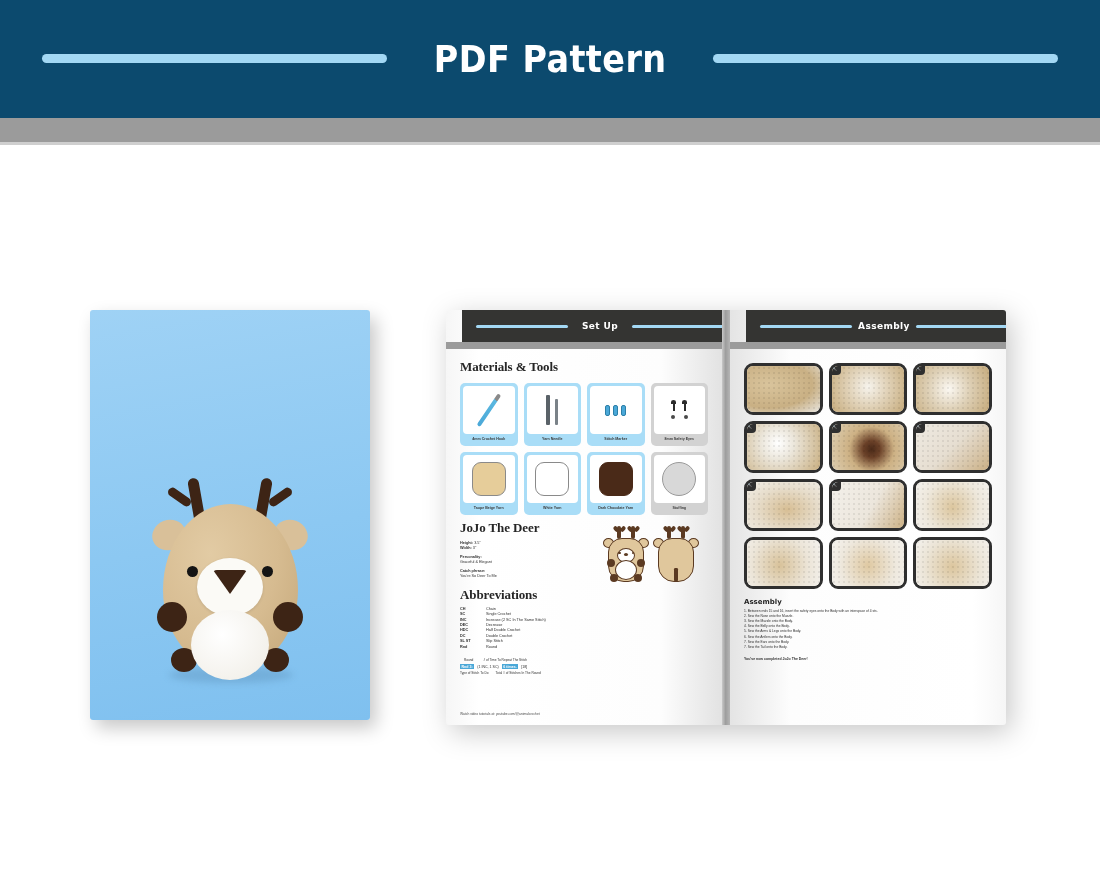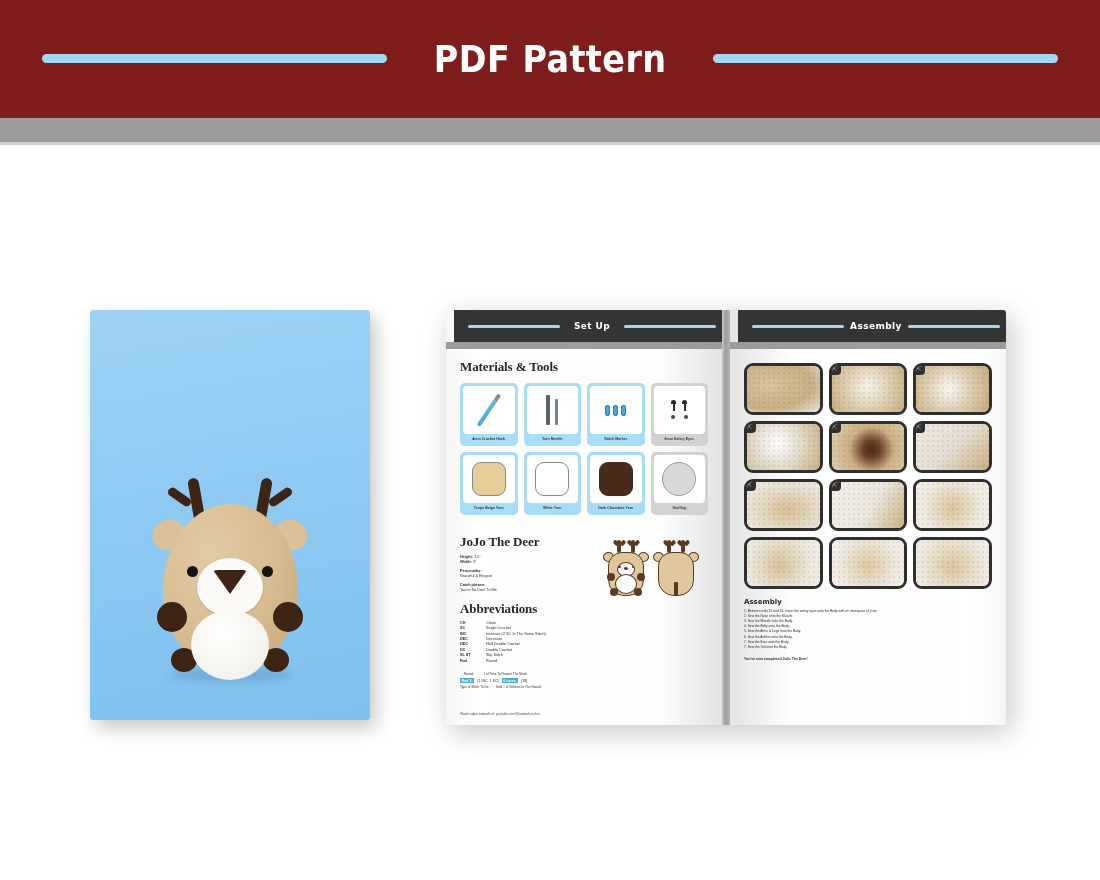--- a/index.html
+++ b/index.html
@@ -7,21 +7,21 @@
   body {
     font-family: "Liberation Sans", sans-serif;
     background: #ffffff;
     position: relative;
     overflow: hidden;
   }
 
   
   .top-header {
     position: absolute; left: 0; top: 0; width: 1100px; height: 118px;
-    background: #7f1d1d;
+    background: #0c4a6e;
     display: flex; align-items: center; justify-content: center;
   }
   .hdr-bar {
     height: 9px; border-radius: 5px; background: #a3d8f4;
     position: absolute; top: 54px;
   }
   .hdr-bar.left  { left: 42px; width: 345px; }
   .hdr-bar.right { right: 42px; width: 345px; }
   .hdr-title {
     color: #ffffff; font-size: 38px; font-weight: bold;
@@ -91,21 +91,21 @@
   .page { position: absolute; top: 0; width: 276px; height: 415px;
           background: #fbfbfb; overflow: hidden; }
   .page.left  { left: 0; border-radius: 3px 0 0 3px;
                 background: linear-gradient(to right, #f6f6f6 0%, #ffffff 12%, #fdfdfd 78%, #e2e2e2 100%); }
   .page.right { right: 0; border-radius: 0 3px 3px 0;
                 background: linear-gradient(to left, #f6f6f6 0%, #ffffff 12%, #fdfdfd 78%, #e4e4e4 100%); }
   .spine { position: absolute; left: 276px; top: 0; width: 8px; height: 415px;
            background: linear-gradient(to right, #c8c8c8, #9d9d9d 45%, #b5b5b5 100%); }
 
   
-  .pg-banner { position: absolute; left: 8px; top: 0; width: 100%; height: 32px;
+  .pg-banner { position: absolute; left: 16px; top: 0; width: 100%; height: 32px;
                background: #343432; display: flex; align-items: center; justify-content: center; }
   .pg-banner-title { color: #fff; font-size: 9px; font-weight: bold; letter-spacing: 0.4px;
                      font-family: "DejaVu Sans", sans-serif; }
   .pg-bar { position: absolute; top: 15px; height: 2.5px; border-radius: 2px; background: #a3d8f4; }
   .pg-bar.l { left: 14px; width: 92px; }
   .pg-bar.r { right: 14px; width: 92px; }
   .pg-strip { position: absolute; left: 0; top: 32px; width: 100%; height: 7px; background: #9b9b9b; }
 
   .pg-body { position: absolute; left: 0; top: 39px; width: 100%; height: 376px; padding: 10px 14px; }
 
@@ -137,21 +137,21 @@
   .marker { width: 5px; height: 11px; background: #4aa8d8; border-radius: 2px;
             border: 1px solid #2c7fa8; }
   .eyes-ico { display: flex; flex-direction: column; gap: 4px; align-items: center; }
   .eyes-row { display: flex; gap: 9px; }
   .eye-pin { width: 2px; height: 9px; background: #2b2b2b; position: relative; }
   .eye-pin::before { content:""; position:absolute; top:-2px; left:-1.5px; width:5px; height:4px;
                      background:#2b2b2b; border-radius:50% 50% 0 0; }
   .eye-dot { width: 4px; height: 4px; background: #4a4a4a; border-radius: 50%; }
 
   
-  .info-wrap { display: flex; margin-top: 19px; gap: 6px; }
+  .info-wrap { display: flex; margin-top: 5px; gap: 6px; }
   .info-left { width: 52%; }
   .info-right { flex: 1; display: flex; gap: 4px; align-items: flex-start; justify-content: center;
                 padding-top: 4px; }
   .spec { margin-top: 5px; font-size: 3.8px; line-height: 1.45; color: #2f2f2f; }
   .spec b { font-weight: bold; }
   .spec-grp { margin-bottom: 3px; }
 
   .abbr-title { margin-top: 7px; }
   .abbr-table { margin-top: 4px; font-size: 3.8px; color: #2f2f2f; line-height: 1.42; }
   .abbr-row { display: flex; }

